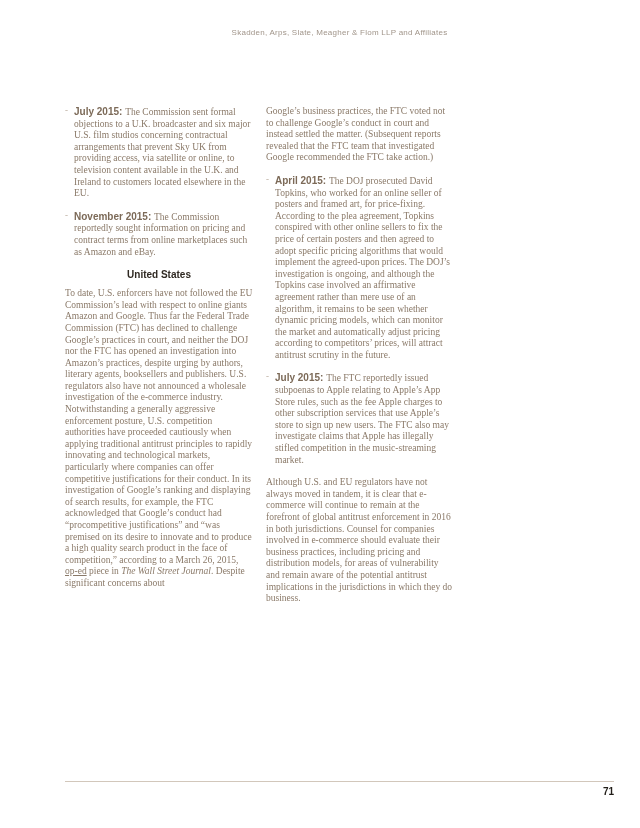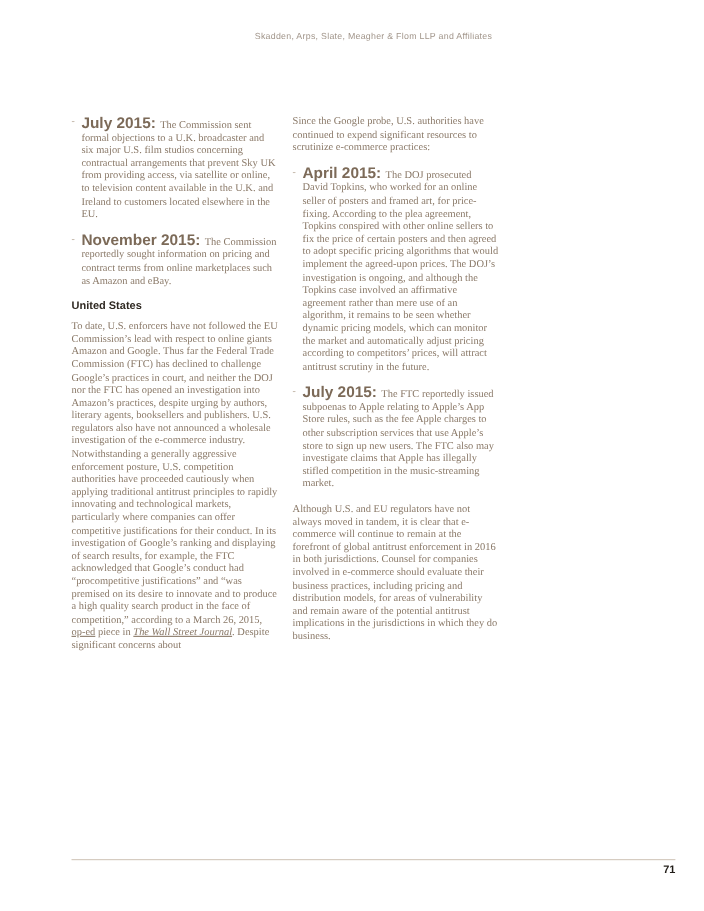--- a/index.html
+++ b/index.html
@@ -40,32 +40,33 @@
   }
   .bullet .dash {
     position: absolute;
     left: 0; top: -1px;
     color: #b6a797;
     font-size: 9px;
   }
   .bullet .label, .label {
     font-family: "Liberation Sans", sans-serif;
     font-weight: bold;
-    font-size: 14px;
+    font-size: 10px;
     color: #7c6a58;
   }
   .heading {
     font-family: "Liberation Sans", sans-serif;
     font-weight: bold;
     font-size: 10px;
     color: #2f2922;
     margin: 3px 0 8px 0;
+    text-align: center;
   }
   .link { text-decoration: underline; cursor: pointer; }
-  i { font-style: italic; text-decoration: underline; }
+  i { font-style: italic; }
   .footer-rule {
     position: absolute;
     left: 65px; right: 26px; top: 781px;
     border-top: 1px solid #d2c7bb;
     height: 0;
   }
   .page-number {
     position: absolute;
     top: 786px; right: 26px;
     font-family: "Liberation Sans", sans-serif;
@@ -80,21 +81,21 @@
 <div class="page-header">Skadden, Arps, Slate, Meagher &amp; Flom LLP and Affiliates</div>
 
 <div class="content">
   <div class="col">
       <div class="bullet"><span class="dash">-</span><b class="label">July 2015: </b>The Commission sent formal objections to a U.K. broadcaster and six major U.S. film studios concerning contractual arrangements that prevent Sky UK from providing access, via satellite or online, to television content available in the U.K. and Ireland to customers located elsewhere in the EU.</div>
       <div class="bullet"><span class="dash">-</span><b class="label">November 2015: </b>The Commission reportedly sought information on pricing and contract terms from online marketplaces such as Amazon and eBay.</div>
       <h3 class="heading">United States</h3>
       <p class="para">To date, U.S. enforcers have not followed the EU Commission’s lead with respect to online giants Amazon and Google. Thus far the Federal Trade Commission (FTC) has declined to challenge Google’s practices in court, and neither the DOJ nor the FTC has opened an investigation into Amazon’s practices, despite urging by authors, literary agents, booksellers and publishers. U.S. regulators also have not announced a wholesale investigation of the e-commerce industry. Notwithstanding a generally aggressive enforcement posture, U.S. competition authorities have proceeded cautiously when applying traditional antitrust principles to rapidly innovating and technological markets, particularly where companies can offer competitive justifications for their conduct. In its investigation of Google’s ranking and displaying of search results, for example, the FTC acknowledged that Google’s conduct had “procompetitive justifications” and “was premised on its desire to innovate and to produce a high quality search product in the face of competition,” according to a March 26, 2015, <span class="link">op-ed</span> piece in <i>The Wall Street Journal</i>. Despite significant concerns about</p>
     </div>
   <div class="col">
-      <p class="para">Since the Google probe, U.S. authorities have continued to expend significant resources to scrutinize e-commerce practices:</p>
+      <p class="para">Google’s business practices, the FTC voted not to challenge Google’s conduct in court and instead settled the matter. (Subsequent reports revealed that the FTC team that investigated Google recommended the FTC take action.)</p>
       <div class="bullet"><span class="dash">-</span><b class="label">April 2015: </b>The DOJ prosecuted David Topkins, who worked for an online seller of posters and framed art, for price-fixing. According to the plea agreement, Topkins conspired with other online sellers to fix the price of certain posters and then agreed to adopt specific pricing algorithms that would implement the agreed-upon prices. The DOJ’s investigation is ongoing, and although the Topkins case involved an affirmative agreement rather than mere use of an algorithm, it remains to be seen whether dynamic pricing models, which can monitor the market and automatically adjust pricing according to competitors’ prices, will attract antitrust scrutiny in the future.</div>
       <div class="bullet"><span class="dash">-</span><b class="label">July 2015: </b>The FTC reportedly issued subpoenas to Apple relating to Apple’s App Store rules, such as the fee Apple charges to other subscription services that use Apple’s store to sign up new users. The FTC also may investigate claims that Apple has illegally stifled competition in the music-streaming market.</div>
       <p class="para">Although U.S. and EU regulators have not always moved in tandem, it is clear that e-commerce will continue to remain at the forefront of global antitrust enforcement in 2016 in both jurisdictions. Counsel for companies involved in e-commerce should evaluate their business practices, including pricing and distribution models, for areas of vulnerability and remain aware of the potential antitrust implications in the jurisdictions in which they do business.</p>
     </div>
 </div>
 
 <div class="footer-rule"></div>
 <div class="page-number">71</div>
 
 </body></html>

